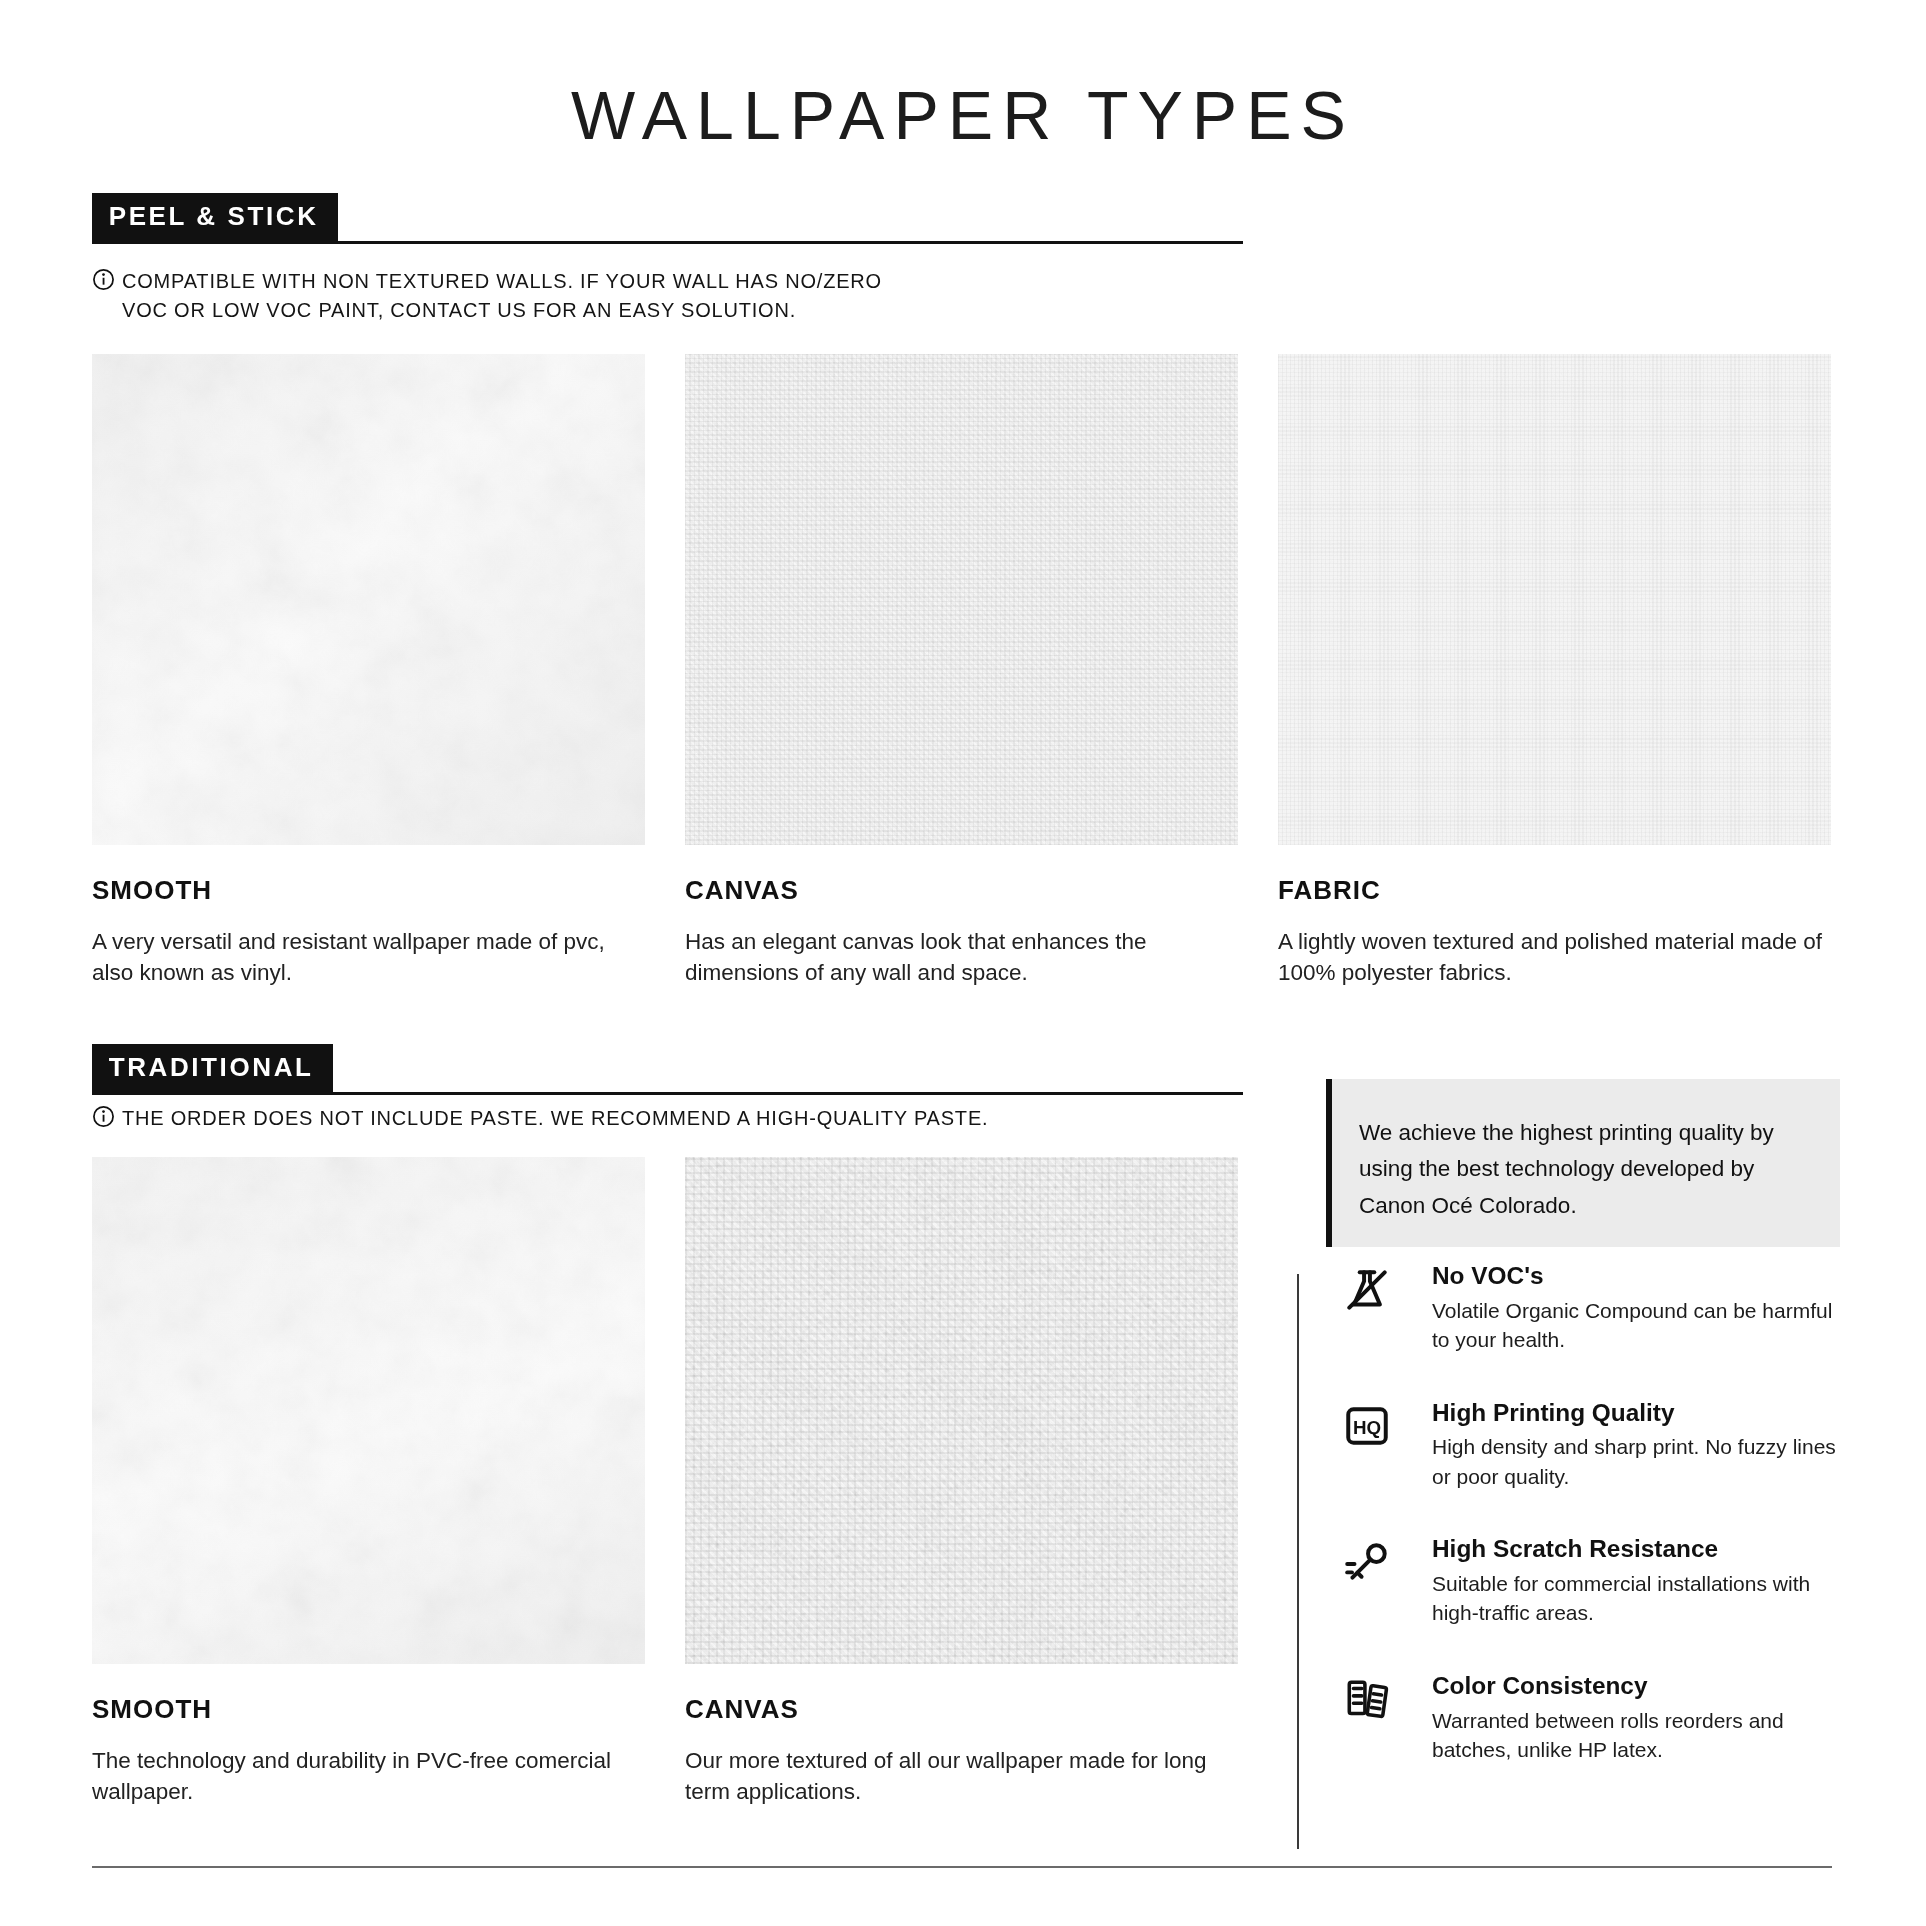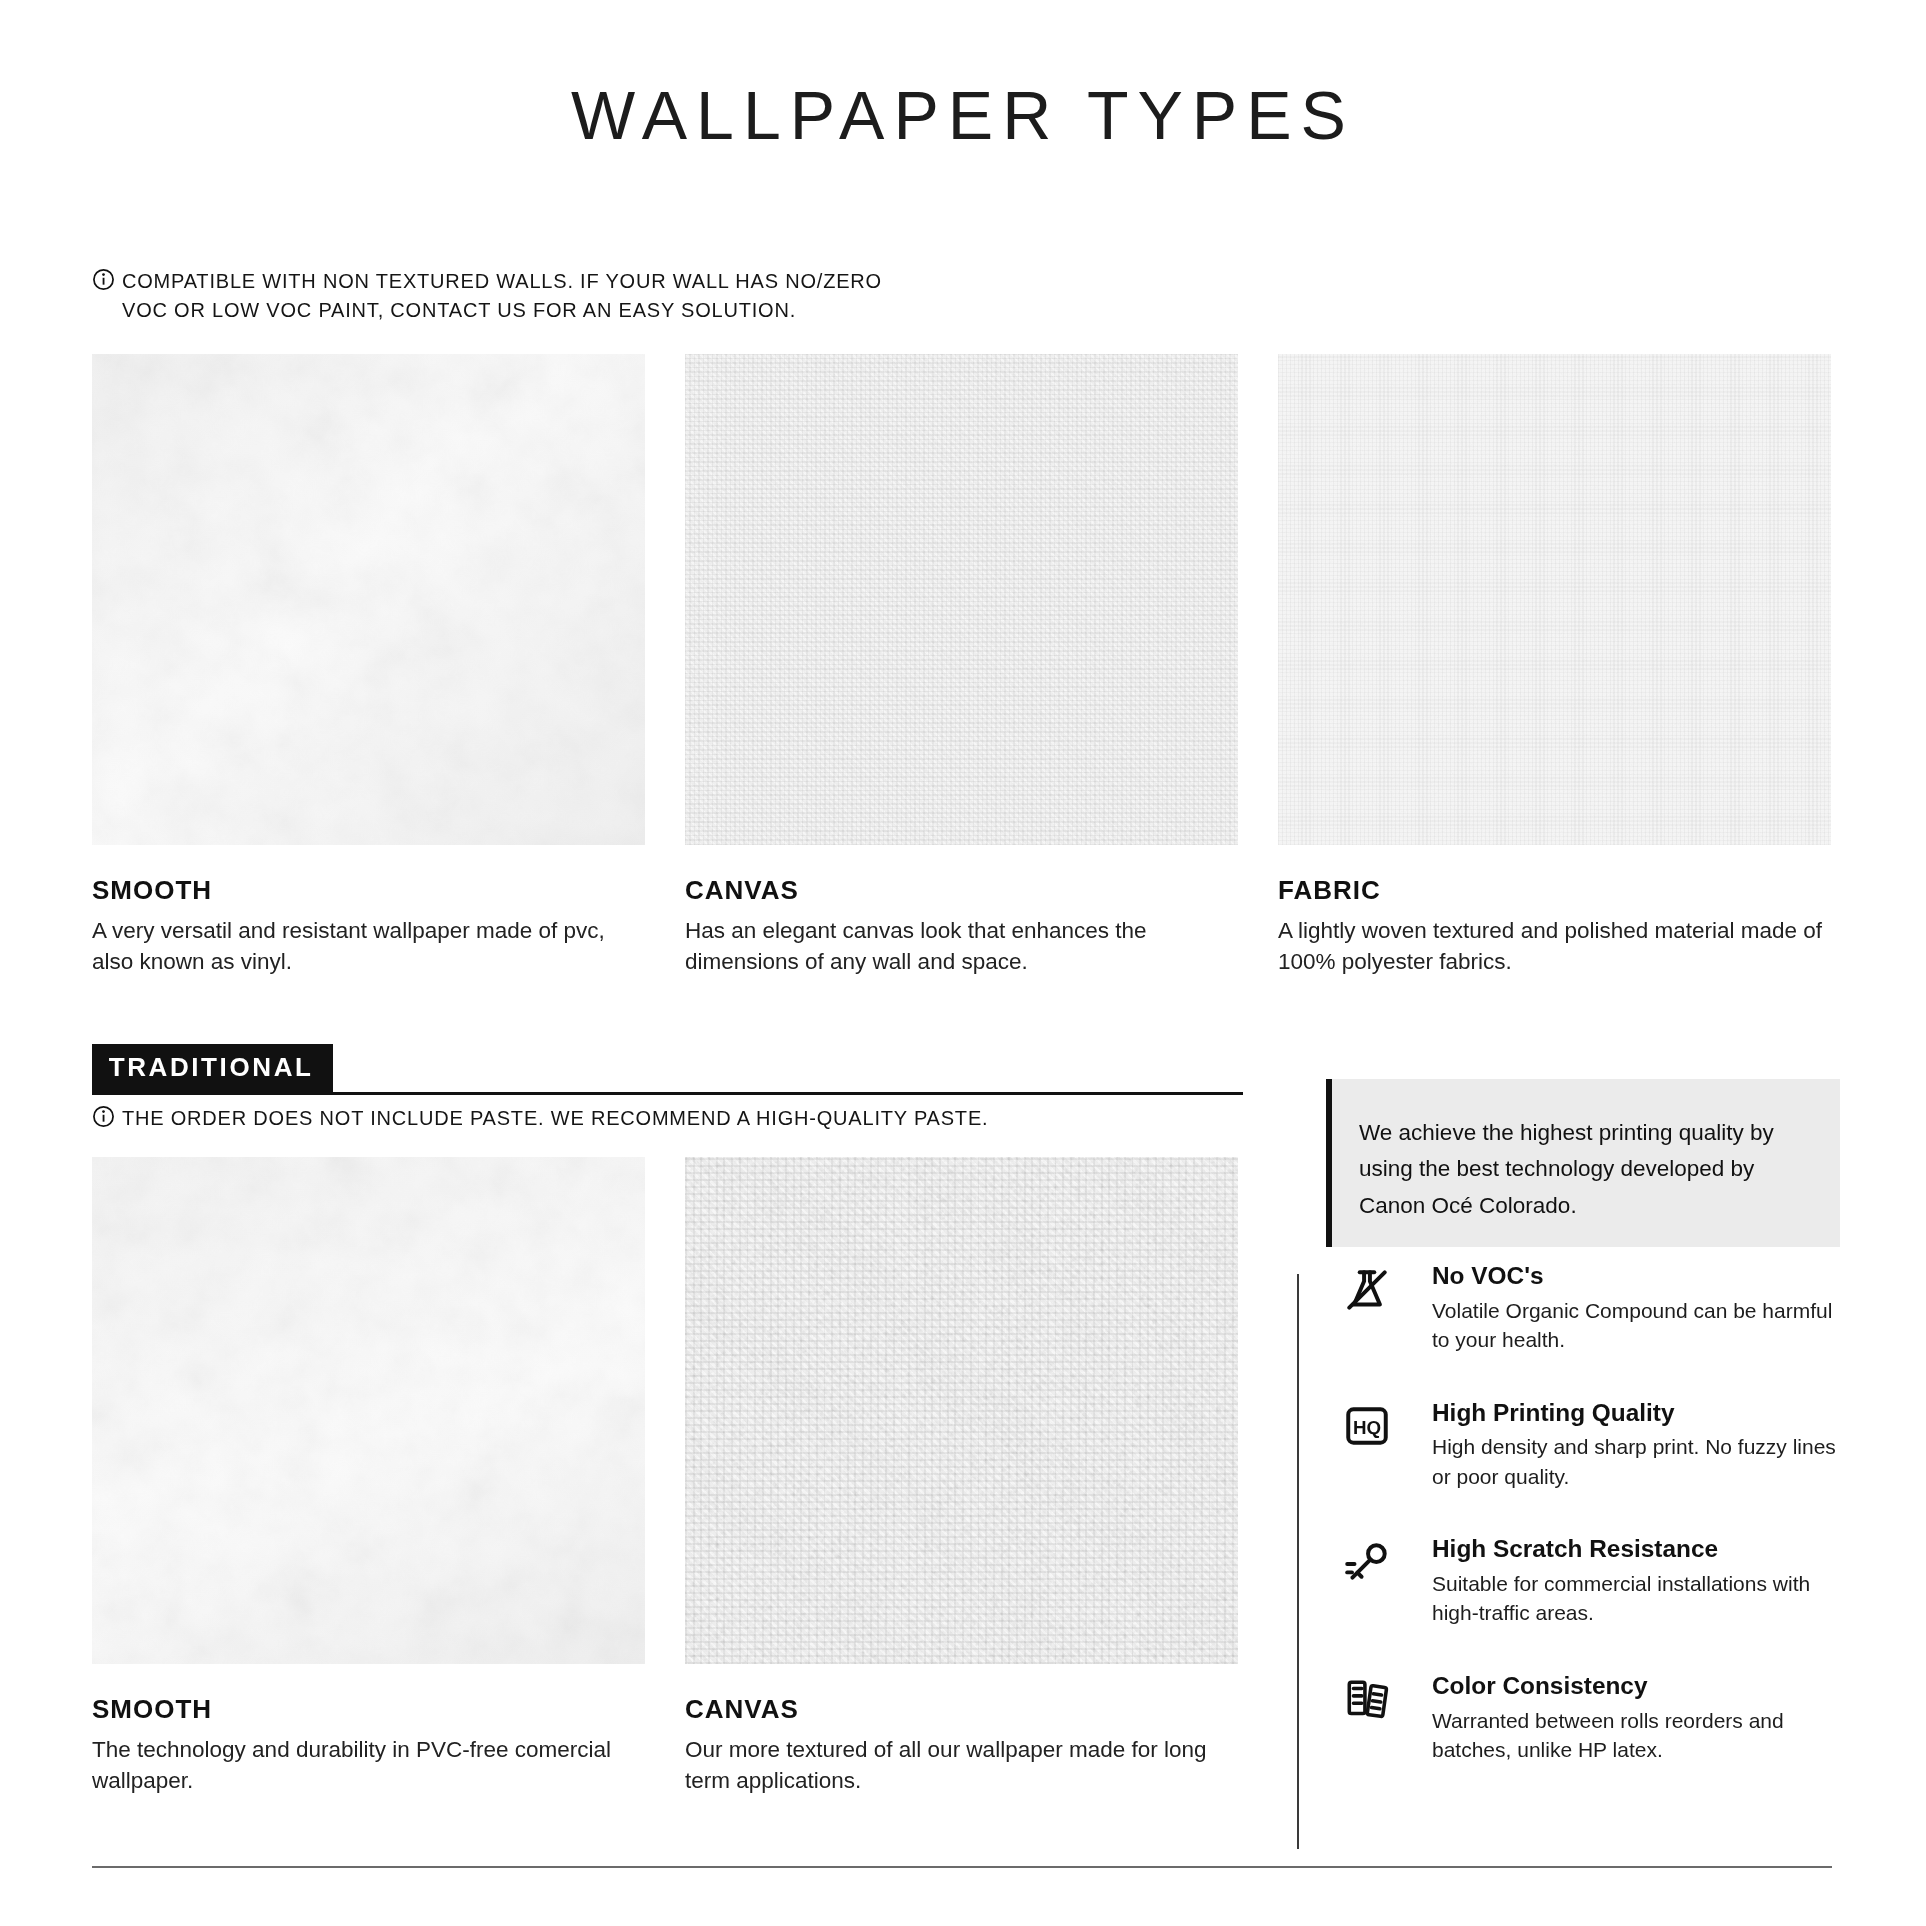--- a/index.html
+++ b/index.html
@@ -72,21 +72,21 @@
       repeating-linear-gradient(0deg, rgba(0,0,0,0.06) 0 1.9px, rgba(255,255,255,0) 1.9px 7px),
       repeating-linear-gradient(90deg, rgba(0,0,0,0.05) 0 1.9px, rgba(255,255,255,0) 1.9px 7.7px),
       repeating-linear-gradient(45deg, rgba(255,255,255,0.55) 0 2.6px, rgba(255,255,255,0) 2.6px 6.4px);
   }
 
   .swatch-name{
     margin-top:29.5px;
     font-size:26px;font-weight:bold;letter-spacing:1px;color:#111;
   }
   .swatch-desc{
-    margin-top:9px;
+    margin-top:20px;
     font-size:22.5px;line-height:1.38;color:#222;
   }
 
   .quality-box{
     position:absolute;left:1326px;top:1079px;width:514px;
     box-sizing:border-box;
     background:#ebebeb;
     border-left:6.4px solid #111;
     padding:36px 26px 23px 27px;
     font-size:22.5px;line-height:1.62;color:#111;
@@ -110,20 +110,23 @@
     position:absolute;left:92px;top:1866px;width:1740px;height:1.9px;background:#6b6b6b;
   }
 </style>
 </head>
 <body>
 
 <div class="page">
 
   <div class="title">WALLPAPER TYPES</div>
 
+  <div class="section-header header-peel">
+    <div class="section-label">PEEL &amp; STICK</div>
+  </div>
 
   <div class="note note1">
     <svg class="info-ic" viewBox="0 0 24 24">
       <circle cx="12" cy="12" r="10" fill="none" stroke="#111" stroke-width="1.8"></circle>
       <rect x="11.1" y="10.2" width="1.9" height="7.2" fill="#111"></rect>
       <circle cx="12" cy="6.9" r="1.4" fill="#111"></circle>
     </svg>
     <div class="note-text">COMPATIBLE WITH NON TEXTURED WALLS. IF YOUR WALL HAS NO/ZERO
 VOC OR LOW VOC PAINT, CONTACT US FOR AN EASY SOLUTION.</div>
   </div>

